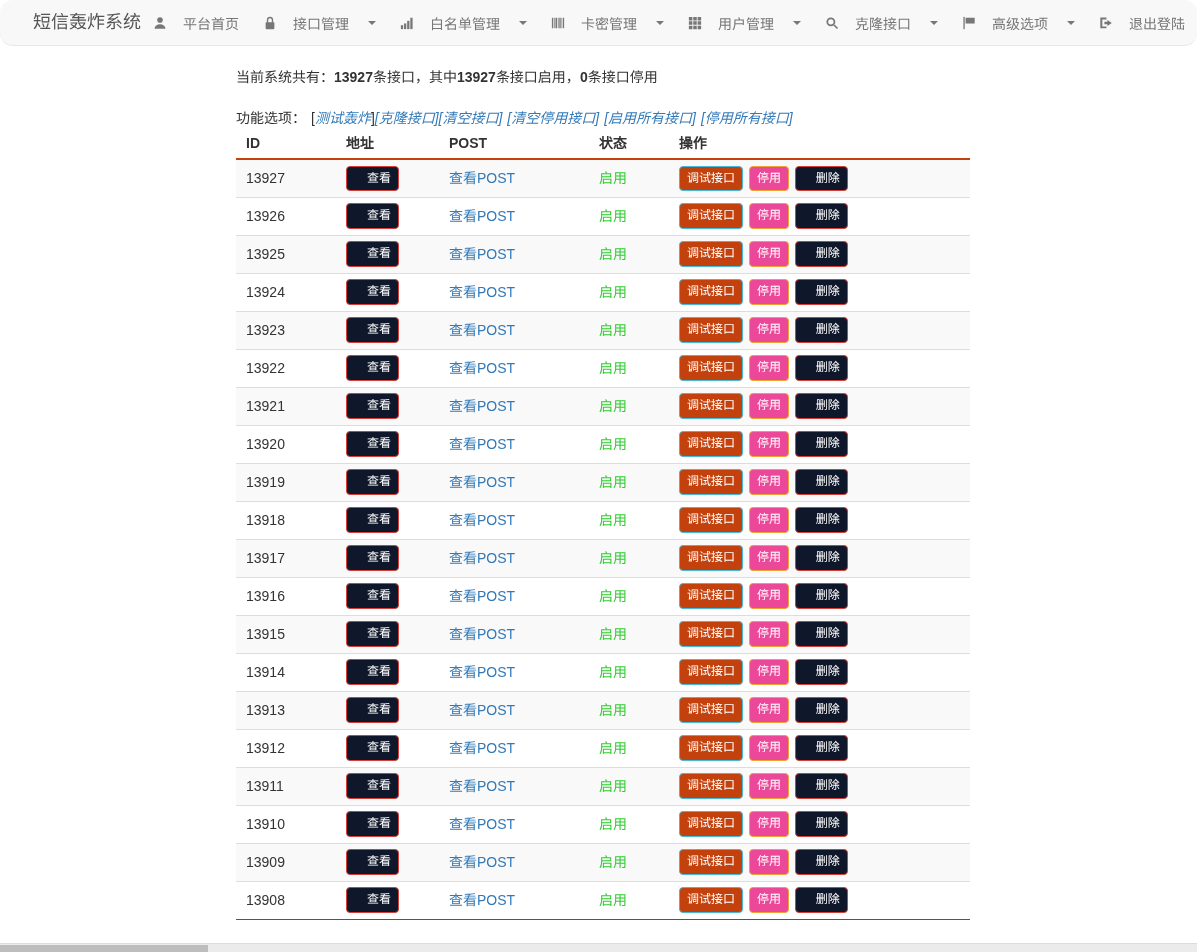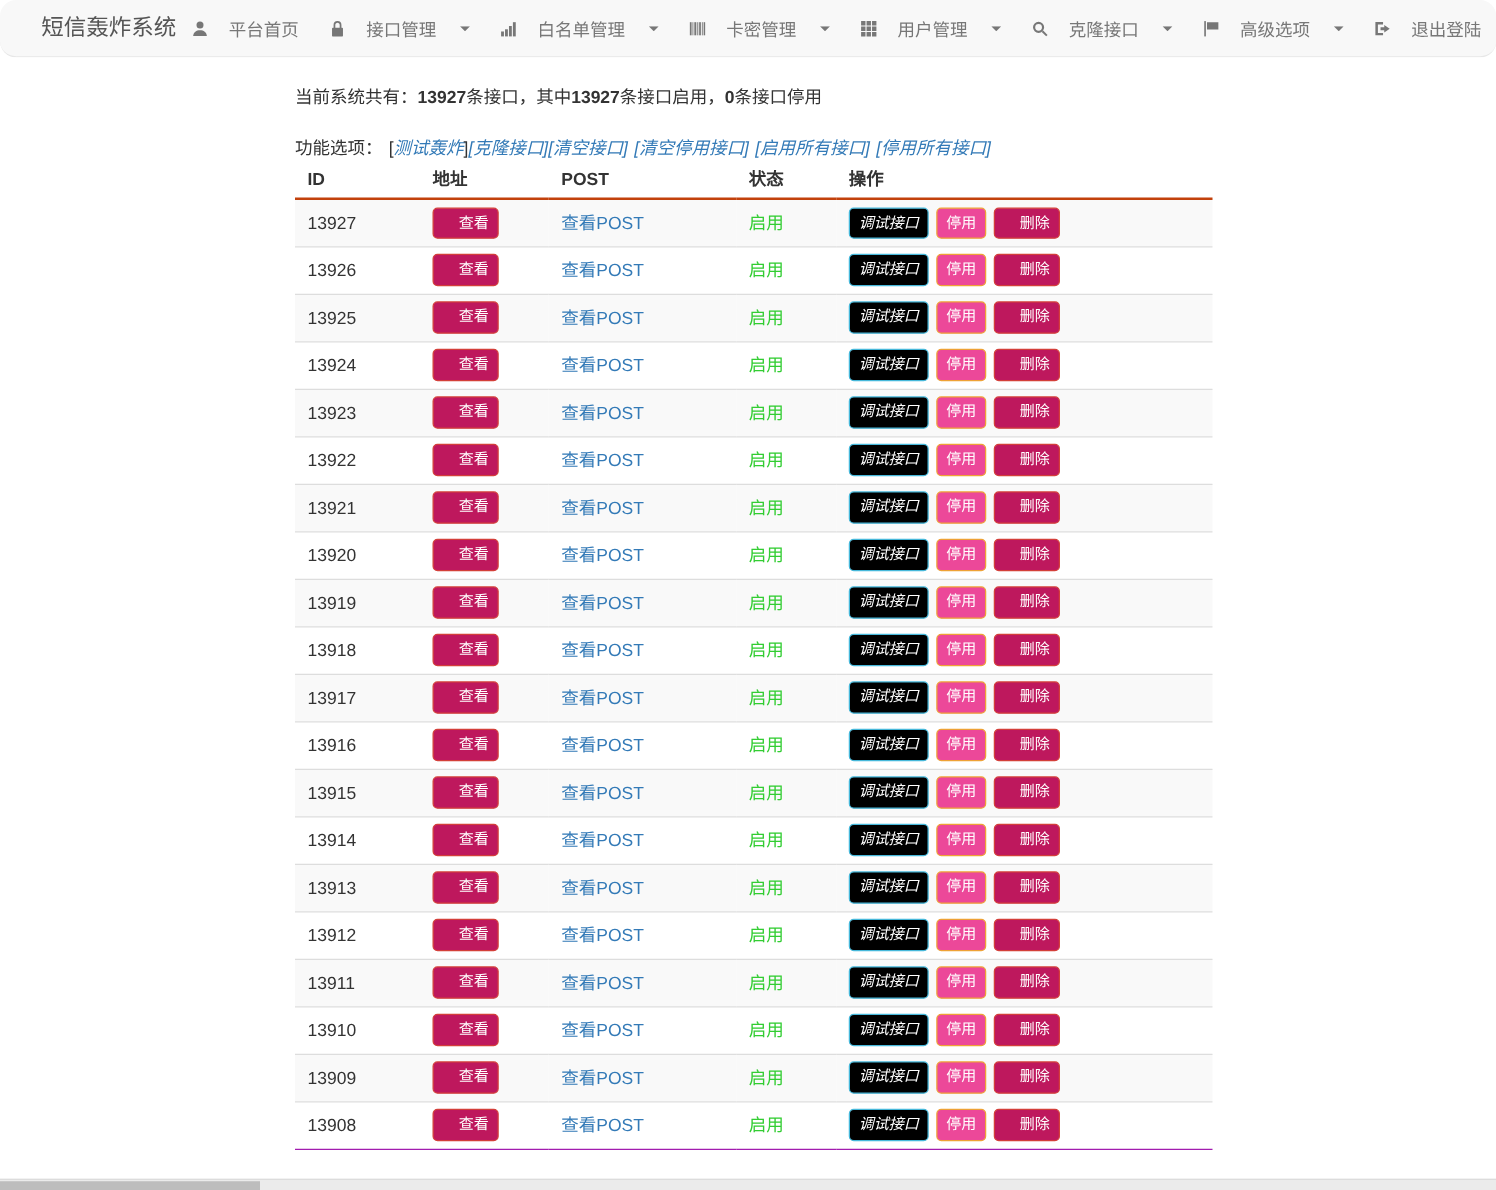--- a/index.html
+++ b/index.html
@@ -55,22 +55,22 @@
   }
   tbody tr:last-child td { border-bottom: 1px solid #a21caf; }
   tbody tr:nth-child(odd) { background: #f9f9f9; }
 
   .btn {
     display: inline-block; border-radius: 4px; color: #fff; font-size: 12px;
     padding: 5px 7px; border: 1px solid transparent; cursor: pointer;
     line-height: 1.1; text-align: center; white-space: nowrap;
     font-family: inherit;
   }
-  .btn-danger  { background: #be185d; border-color: #d43f3a; padding-left: 20px; }
-  .btn-info    { background: #000000; border-color: #46b8da; font-style: italic; }
+  .btn-danger  { background: #0f172a; border-color: #d43f3a; padding-left: 20px; }
+  .btn-info    { background: #c2410c; border-color: #46b8da; }
   .btn-warning { background: #ec4899; border-color: #eea236; }
   .ops .btn { margin-right: 2px; }
 
   .post-link { color: #337ab7; text-decoration: none; cursor: pointer; }
   .status-enabled { color: #32cd32; }
 
   
   .hscrollbar {
     position: absolute; left: 0; bottom: 0; width: 1197px; height: 9px;
     background: #ebebeb; border-top: 1px solid #dcdcdc;

